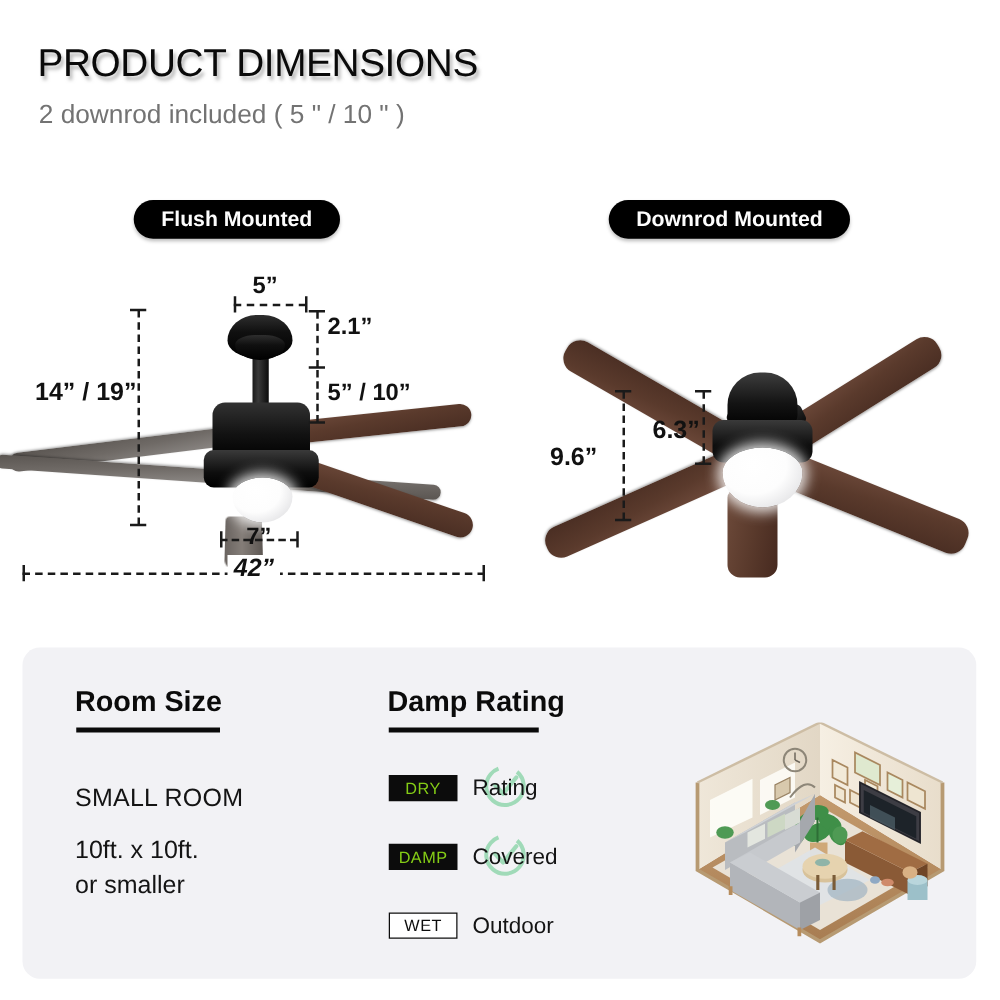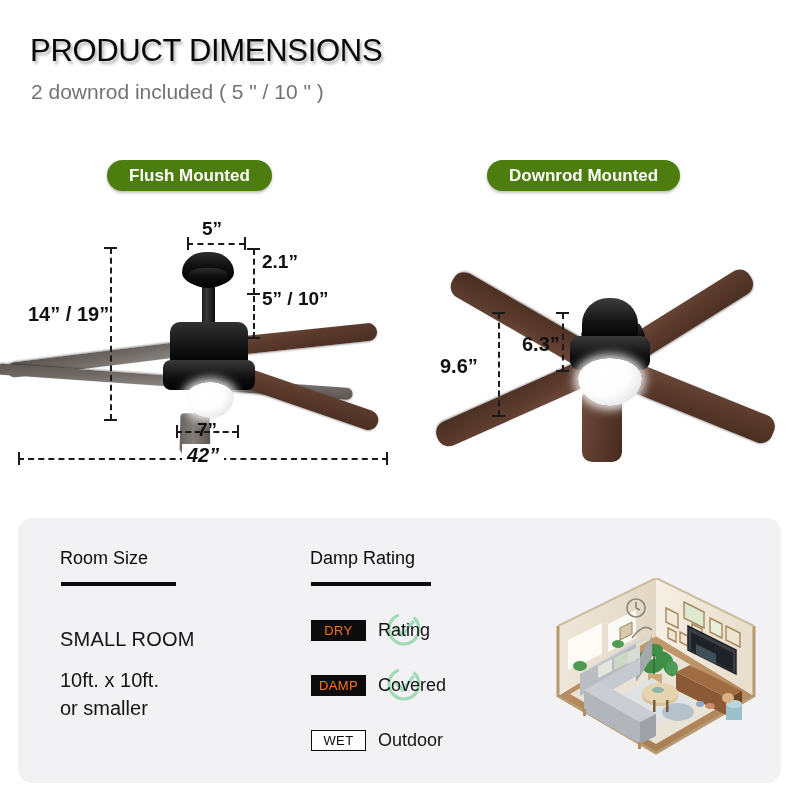--- a/index.html
+++ b/index.html
@@ -20,21 +20,21 @@
     white-space: nowrap;
   }
   .subtitle {
     position: absolute; left: 31px; top: 80px;
     font-size: 21px; color: #737373; white-space: nowrap;
   }
 
   
   .pill {
     position: absolute; height: 31px;
-    background: #4d7c0f; border-radius: 16px;
+    background: #000000; border-radius: 16px;
     color: #fdfdfd; font-size: 17px; font-weight: bold;
     display: flex; align-items: center; justify-content: center;
     padding: 0 22px; white-space: nowrap;
     box-shadow: 0 2px 3px rgba(0,0,0,0.25);
   }
   #pill-flush { left: 107px; top: 160px; }
   #pill-downrod { left: 487px; top: 160px; }
 
   
   .dim {
@@ -86,41 +86,41 @@
     border-radius: 2px;
   }
 
   
   #card {
     position: absolute; left: 18px; top: 518px;
     width: 763px; height: 265px;
     background: #f2f2f5; border-radius: 14px;
   }
   .colhead {
-    position: absolute; font-size: 18px; font-weight: normal; color: #0b0b0b;
+    position: absolute; font-size: 23px; font-weight: bold; color: #0b0b0b;
     white-space: nowrap;
   }
   .headrule { position: absolute; height: 4px; background: #0b0b0b; }
 
   .roomtype {
     position: absolute; font-size: 20px; color: #141414; white-space: nowrap;
     letter-spacing: 0.2px;
   }
   .roomsize {
     position: absolute; font-size: 20px; color: #141414; white-space: nowrap;
     line-height: 28px;
   }
 
   
   .ratingrow { position: absolute; display: flex; align-items: center; height: 24px; }
   .badge {
     width: 55px; height: 21px; display: flex; align-items: center; justify-content: center;
     font-size: 13px; letter-spacing: 0.4px; flex: none;
   }
-  .badge.filled { background: #0c0c0c; color: #f97316; }
+  .badge.filled { background: #0c0c0c; color: #84cc16; }
   .badge.outline { background: #fff; color: #0c0c0c; border: 1.5px solid #0c0c0c; }
   .ratinglabelwrap { position: relative; margin-left: 12px; height: 24px; display:flex; align-items:center; }
   .ratinglabel { font-size: 18px; color: #141414; position: relative; z-index: 3; white-space: nowrap; }
   .checkmark {
     position: absolute; left: 6px; top: -9px; width: 40px; height: 40px; z-index: 1;
     opacity: 0.45;
   }
 
   
   #roomimg { position: absolute; left: 540px; top: 578px; width: 232px; height: 185px; }
@@ -170,21 +170,21 @@
   <div class="cap-h" style="left:244px; top:237px;"></div>
   <div class="dim" style="left:202px; top:218px;">5”</div>
 
   <div class="vline" style="left:253px; top:249px; height:45px;"></div>
   <div class="cap-v" style="left:247px; top:248px;"></div>
   <div class="cap-v" style="left:247px; top:293px;"></div>
   <div class="dim" style="left:262px; top:251px;">2.1”</div>
 
   <div class="vline" style="left:253px; top:296px; height:42px;"></div>
   <div class="cap-v" style="left:247px; top:337px;"></div>
-  <div class="dim" style="left:262px; top:288px;">5” / 10”</div>
+  <div class="dim" style="left:262px; top:304px;">5” / 10”</div>
 
   <div class="vline" style="left:110px; top:248px; height:172px;"></div>
   <div class="cap-v" style="left:104px; top:247px;"></div>
   <div class="cap-v" style="left:104px; top:419px;"></div>
   <div class="dim big" style="left:28px; top:303px;">14” / 19”</div>
 
   <div class="hline" style="left:176px; top:431px; width:62px; z-index:31;"></div>
   <div class="cap-h" style="left:176px; top:425px; z-index:31;"></div>
   <div class="cap-h" style="left:237px; top:425px; z-index:31;"></div>
   <div class="dim" style="left:197px; top:419px; z-index:32;">7”</div>

